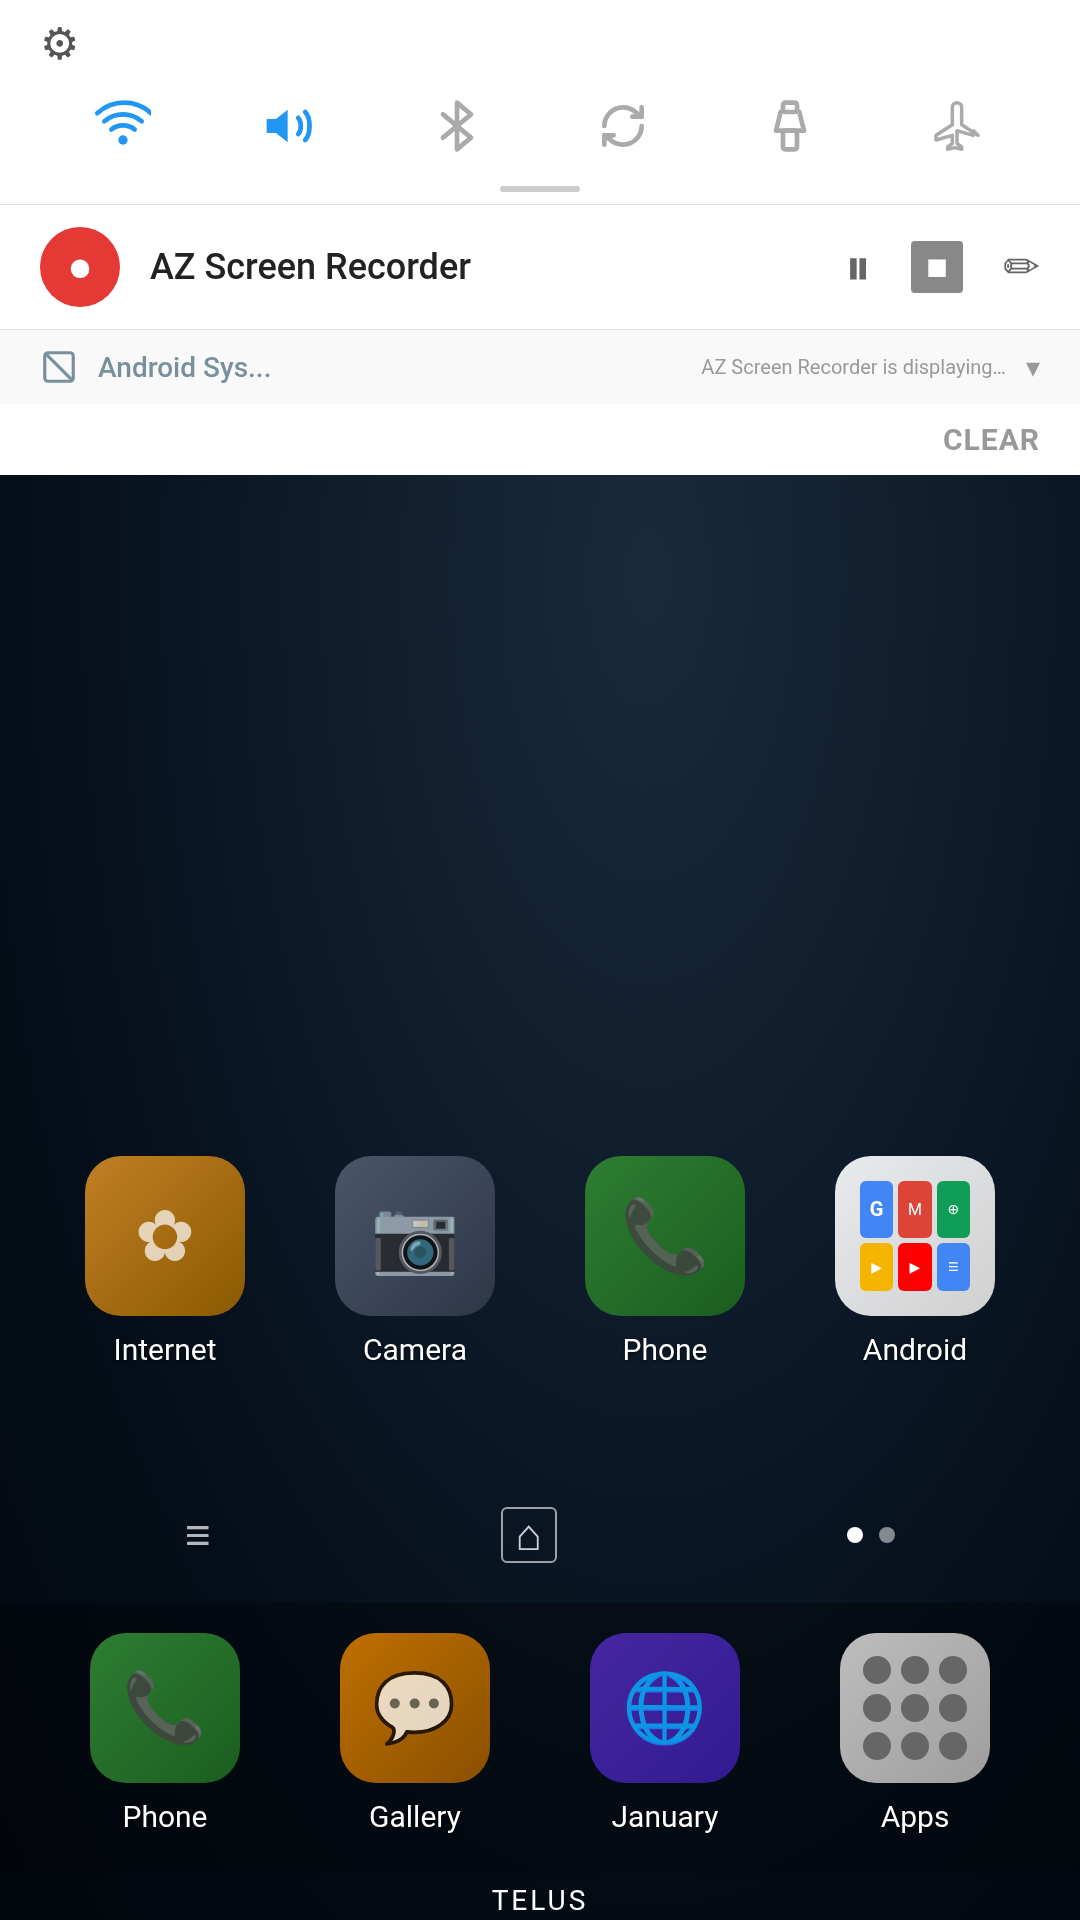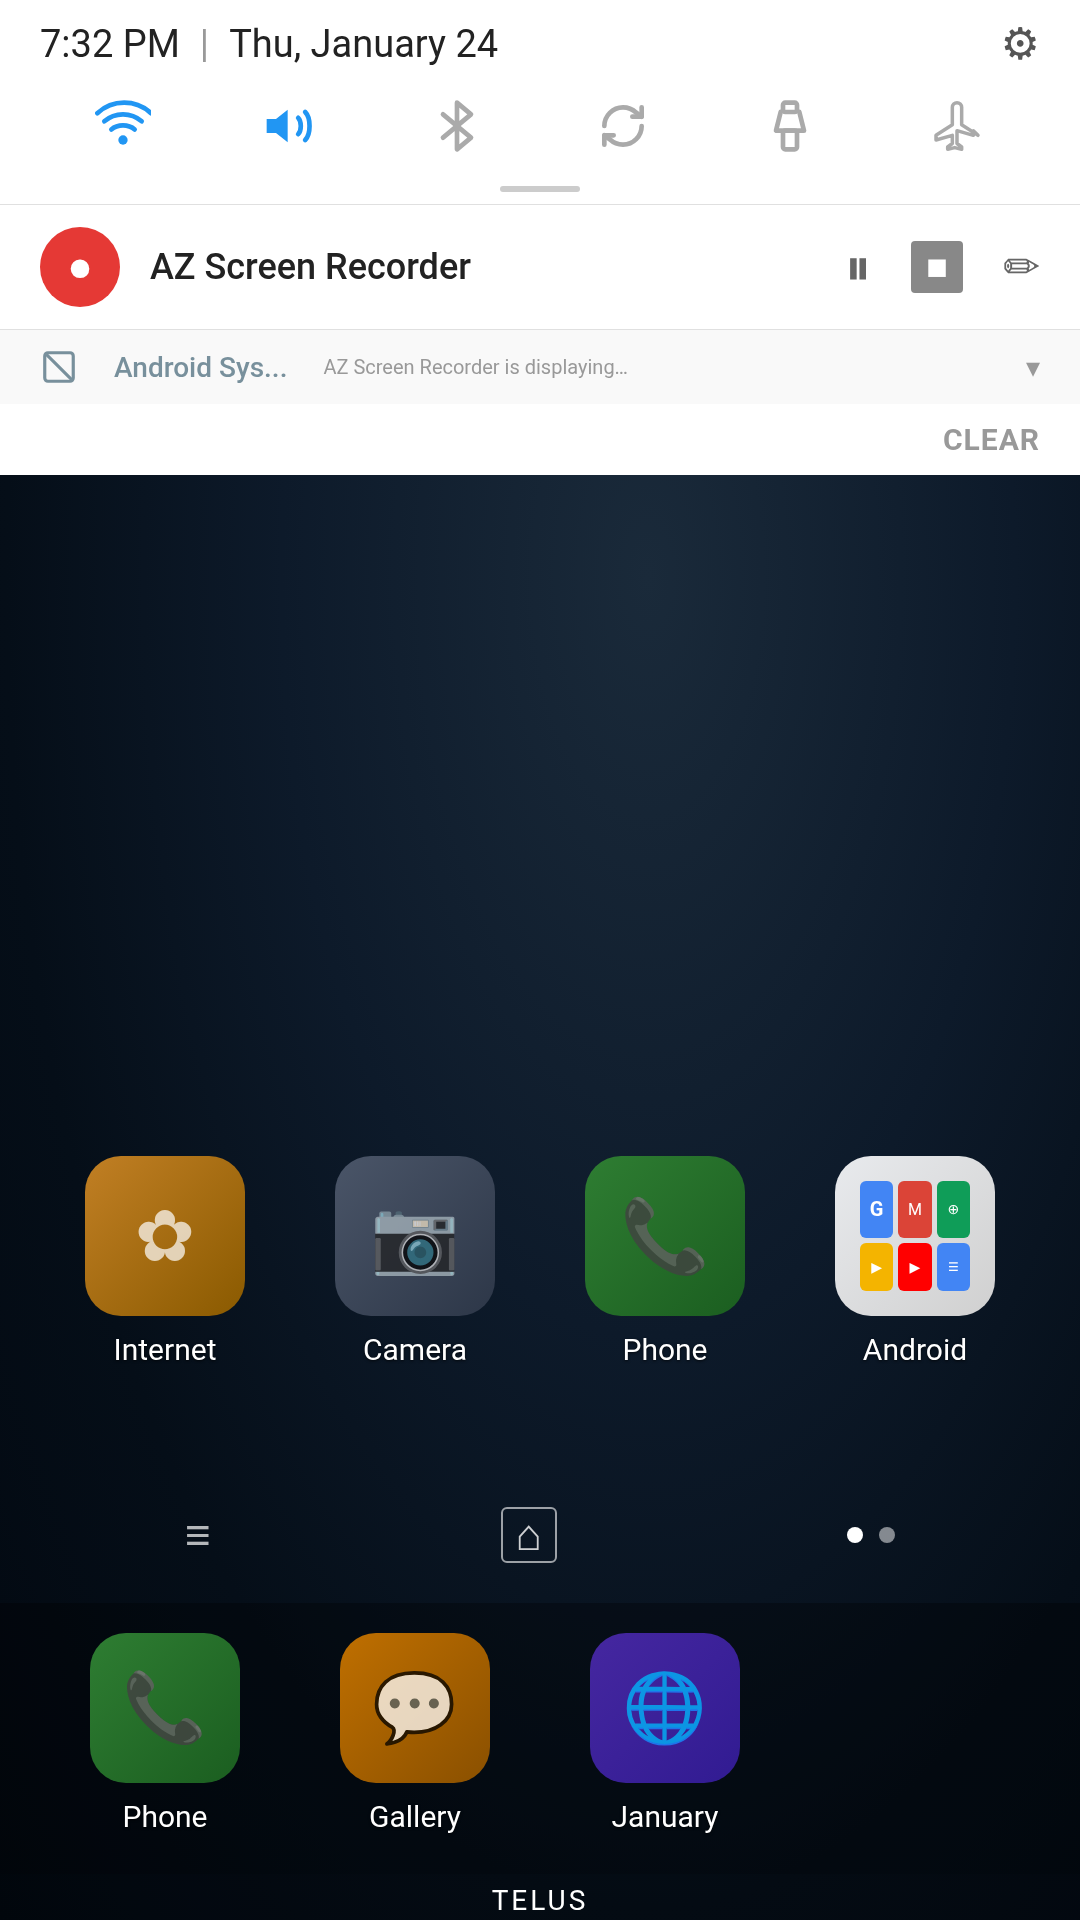--- a/index.html
+++ b/index.html
@@ -141,21 +141,22 @@
       color: #666;
       cursor: pointer;
     }
 
     
     .sys-notif {
       display: flex;
       align-items: center;
       padding: 18px 40px;
       background: #f9f9f9;
-      gap: 36px;
+      gap: 20px;
+      text-align: right;
     }
 
     .sys-notif-source {
       font-size: 28px;
       color: #78909C;
       font-weight: 500;
     }
 
     .sys-notif-text {
       font-size: 20px;
@@ -378,35 +379,46 @@
       <span class="app-label">Gallery</span>
     </div>
 
     <div class="app-item">
       <div class="app-icon icon-internet" style="width:150px;height:150px;">
         <span style="font-size:68px; color:rgba(255,255,255,0.8);">🌐</span>
       </div>
       <span class="app-label">January</span>
     </div>
 
+    <div class="app-item">
+      <div class="app-icon icon-apps" style="width:150px;height:150px;">
+        <div style="display:grid;grid-template-columns:repeat(3,1fr);gap:10px;padding:22px;">
+          <div style="width:28px;height:28px;border-radius:50%;background:#666;"></div>
+          <div style="width:28px;height:28px;border-radius:50%;background:#666;"></div>
+          <div style="width:28px;height:28px;border-radius:50%;background:#666;"></div>
+          <div style="width:28px;height:28px;border-radius:50%;background:#666;"></div>
+          <div style="width:28px;height:28px;border-radius:50%;background:#666;"></div>
+          <div style="width:28px;height:28px;border-radius:50%;background:#666;"></div>
+          <div style="width:28px;height:28px;border-radius:50%;background:#666;"></div>
+          <div style="width:28px;height:28px;border-radius:50%;background:#666;"></div>
+          <div style="width:28px;height:28px;border-radius:50%;background:#666;"></div>
+        </div>
+      </div>
+      <span class="app-label">Apps</span>
+    </div>
   </div>
 
   <div class="carrier-bar">
     <span class="carrier-text">TELUS</span>
   </div>
 </div>
 
 <div class="notification-shade">
 
   <div class="status-bar">
-    <div class="status-left">
-      <span class="status-time">7:32 PM</span>
-      <span class="status-divider">|</span>
-      <span class="status-date">Thu, January 24</span>
-    </div>
     <span class="status-settings-icon">⚙</span>
   </div>
 
   <div class="quick-settings">
 
     <div>
       <svg width="56" height="56" viewBox="0 0 24 24" fill="none">
         <path d="M1 6.5C4.06 3.7 8.12 2 12.5 2S20.94 3.7 24 6.5" stroke="#2196F3" stroke-width="2" stroke-linecap="round"></path>
         <path d="M4 10c2.12-1.87 4.97-3 8-3s5.88 1.13 8 3" stroke="#2196F3" stroke-width="2" stroke-linecap="round"></path>
         <path d="M7 13.5c1.25-1.1 2.96-1.75 5-1.75s3.75.65 5 1.75" stroke="#2196F3" stroke-width="2" stroke-linecap="round"></path>

